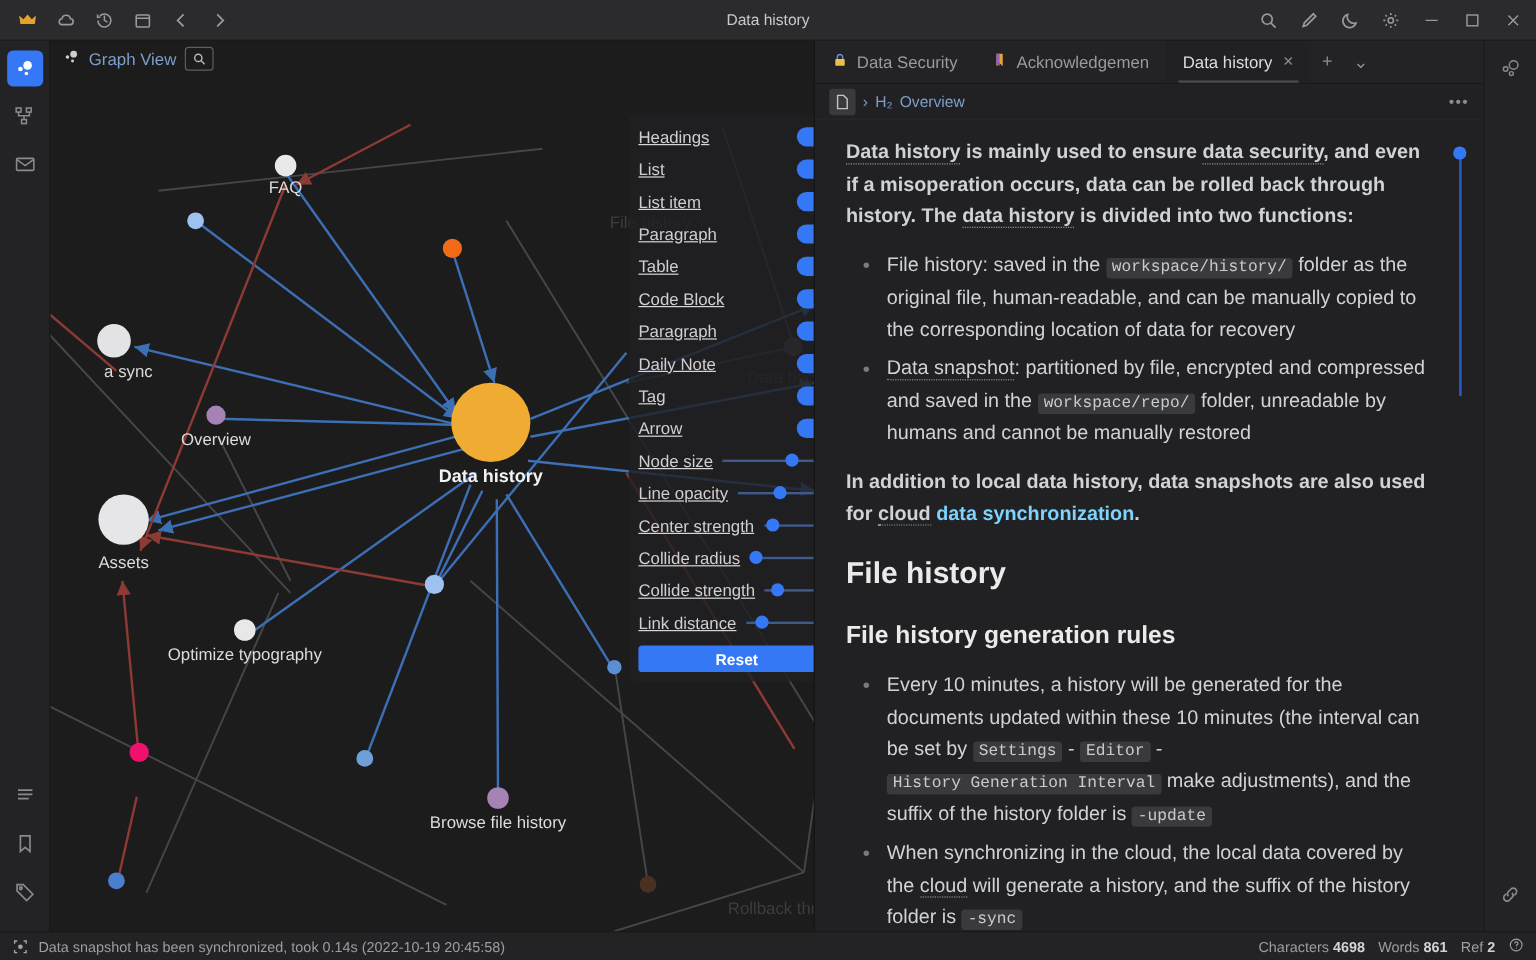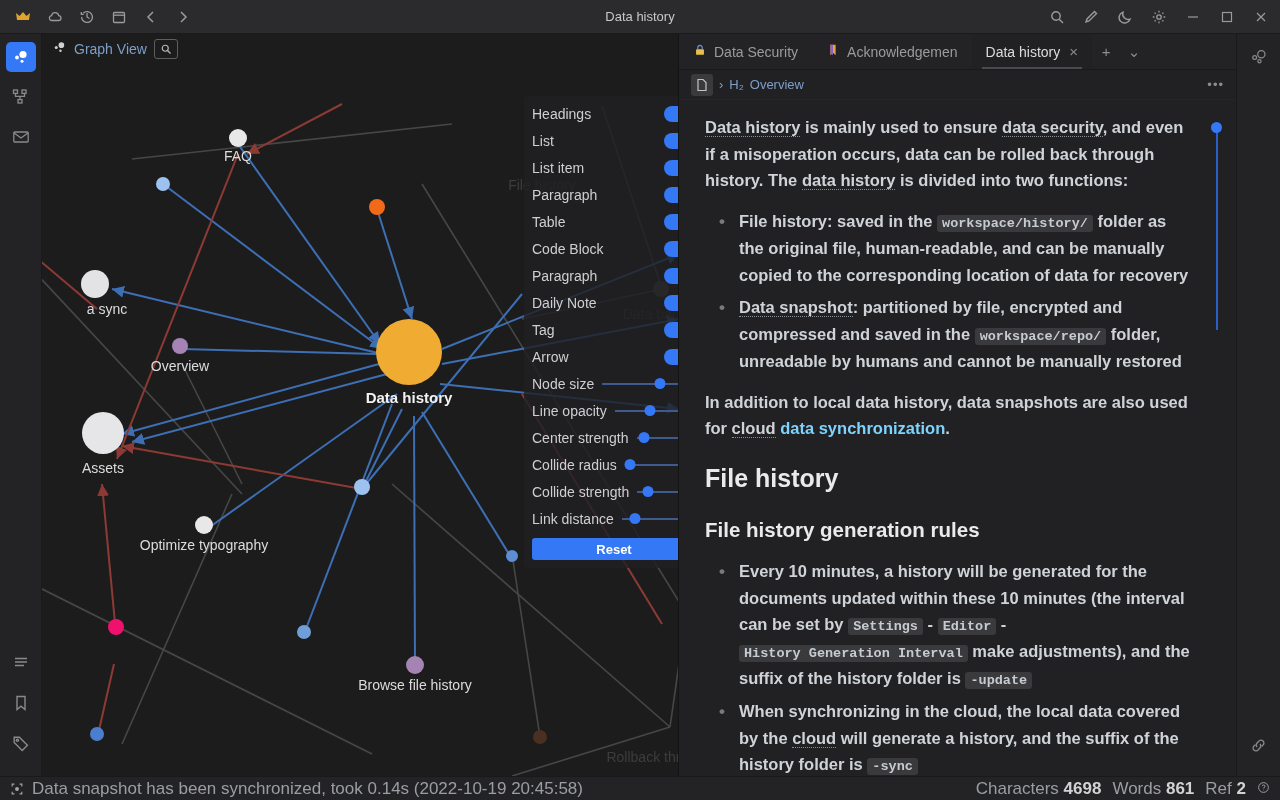--- a/index.html
+++ b/index.html
@@ -67,21 +67,21 @@
   }
   .nodelabel.big { font-weight:bold; font-size:15px; color:#f2f2f2; }
   .nodelabel.faint { color:#3d3d3e; }
 
   
   #gsettings {
     position:absolute; left:482px; top:62px; width:180px;
     background:rgba(32,32,34,0.82); border-radius:4px; padding:4px 0 8px 0;
     z-index:10; font-size:14px;
   }
-  .srow { display:flex; align-items:center; height:27px; padding:0 6px 0 8px; }
+  .srow { display:flex; align-items:center; height:27px; padding:0 6px 0 8px;text-decoration:underline; }
   .srow .lbl { flex:1; color:#cfcfd2; white-space:nowrap; }
   .toggle { width:34px; height:16px; border-radius:9px; background:#3478f6; position:relative; cursor:pointer; }
   .toggle::after {
     content:""; position:absolute; width:14px; height:14px; border-radius:50%;
     background:#5b93f8; top:1px; right:1px;
   }
   .srow.slider .lbl { flex:0 0 auto; padding-right:8px; }
   .track { flex:1; height:14px; position:relative; display:flex; align-items:center; }
   .track .bar { position:absolute; left:0; right:0; height:2px; background:#3f5a8c; }
   .track .knob {
@@ -118,21 +118,21 @@
   }
   .bc-doc { width:22px;height:22px;display:flex;align-items:center;justify-content:center;
             background:#3a3a3d;border-radius:3px;color:#c3c3c6; }
   #bcmore { margin-left:auto; color:#8c8c8f; letter-spacing:1px; cursor:pointer; }
 
   #doc { flex:1; overflow:hidden; padding:14px 44px 0 26px; position:relative; font-size:16.5px;
          line-height:1.62; color:#cfd3d8; }
   #doc p { margin-bottom:14px;font-weight:bold; }
   #doc h1 { font-size:25px; margin:16px 0 12px 0; color:#eaeaea; }
   #doc h2 { font-size:20.5px; margin:14px 0 12px 0; color:#eaeaea; }
-  #doc ul { list-style:none; margin:0 0 14px 0;font-weight:bold; }
+  #doc ul { list-style:none; margin:0 0 14px 0; }
   #doc li { position:relative; padding-left:34px; margin-bottom:6px; }
   #doc li::before {
     content:"•"; position:absolute; left:14px; color:#7a7a7d; font-size:17px;
   }
   .ref { border-bottom:1px dotted #8a8f95; }
   .synclink { color:#7dd3fc; }
   code {
     font-family:"Liberation Mono", monospace; font-size:13.5px; background:#3a3a3d;
     padding:1px 5px; border-radius:3px; color:#c6cbd1;
   }
@@ -143,21 +143,21 @@
   #scrollbar .shandle { position:absolute; left:0; top:0; width:11px; height:11px;
                         border-radius:50%; background:#3478f6; }
 
   
   #rightrail { width:44px; background:#232325; border-left:1px solid #191919;
                display:flex; flex-direction:column; align-items:center; padding-top:8px; }
 
   
   #status {
     height:24px; background:#232325; display:flex; align-items:center;
-    padding:0 10px; font-size:17px; color:#9a9ea3; border-top:1px solid #191919;
+    padding:0 10px; font-size:12px; color:#9a9ea3; border-top:1px solid #191919;
   }
   #status .sicon { margin-right:8px; color:#a5a5a8; display:flex; align-items:center; }
   #status .right { margin-left:auto; display:flex; align-items:center; gap:5px; }
   #status .right b { color:#d2d2d5; font-weight:bold; }
   #status .right .seg { margin-right:6px; }
 </style>
 </head>
 <body>
 
 <div id="titlebar">

